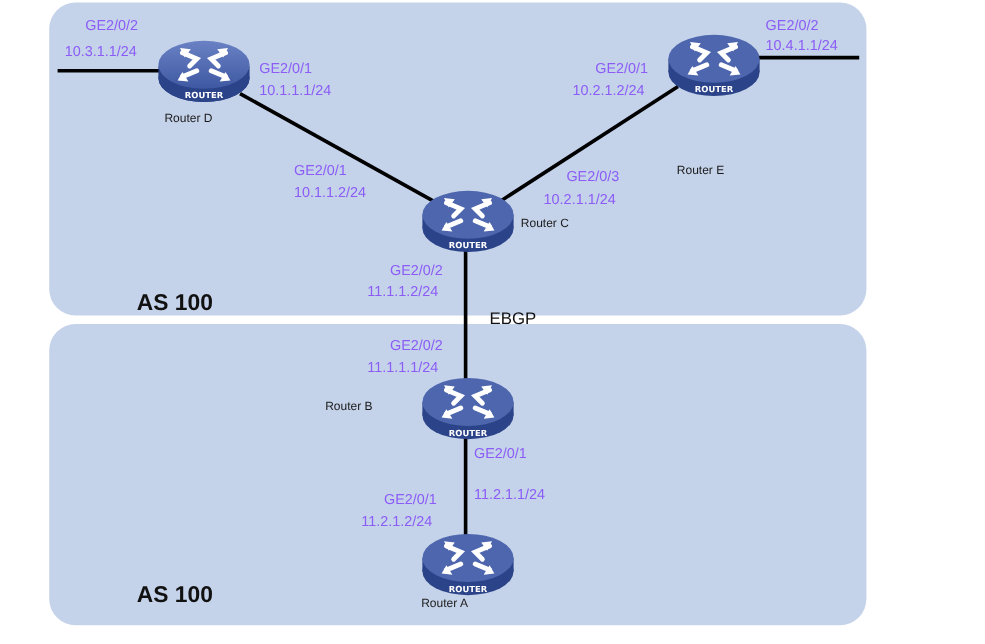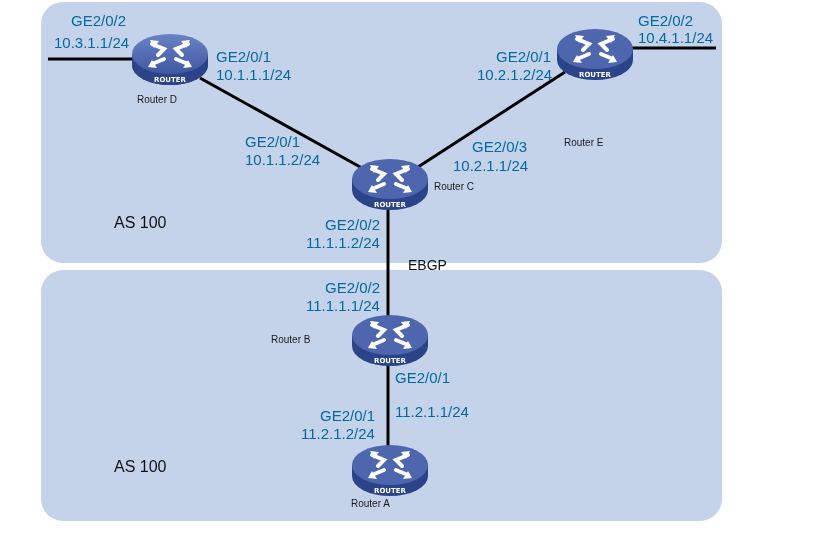--- a/index.html
+++ b/index.html
@@ -3,23 +3,23 @@
 <meta charset="utf-8">
 <style>
   html, body { margin: 0; padding: 0; background: #ffffff; }
   body { width: 821px; height: 537px; position: relative; overflow: hidden;
          font-family: "Liberation Sans", sans-serif; color: #111; }
   .as-box { position: absolute; background: #c5d3ea; }
   #as100 { left: 41px; top: 2px; width: 681px; height: 261px; border-radius: 0 22px 22px 22px; border-top-left-radius: 22px; }
   #as200 { left: 41px; top: 270px; width: 681px; height: 251px; border-radius: 22px; }
   svg#links { position: absolute; left: 0; top: 0; width: 821px; height: 537px; }
   .router { position: absolute; width: 80px; height: 56px; }
-  .lbl { position: absolute; font-size: 15px; line-height: 16px; white-space: nowrap; color: #0369a1; }
+  .lbl { position: absolute; font-size: 12px; line-height: 16px; white-space: nowrap; color: #8b5cf6; }
   .rname { position: absolute; font-size: 10px; white-space: nowrap; color: #1a1a1a; }
-  .as-label { position: absolute; font-size: 16px; font-weight: normal; color: #111; }
+  .as-label { position: absolute; font-size: 19px; font-weight: bold; color: #111; margin-top: 28px; }
   .ebgp { position: absolute; font-size: 14px; font-weight: normal; color: #111; }
 </style>
 </head>
 <body>
 
 <div class="as-box" id="as100"></div>
 <div class="as-box" id="as200"></div>
 
 <svg id="links" viewBox="0 0 821 537">
   <line x1="48" y1="59" x2="135" y2="59" stroke="#000" stroke-width="3"></line>

